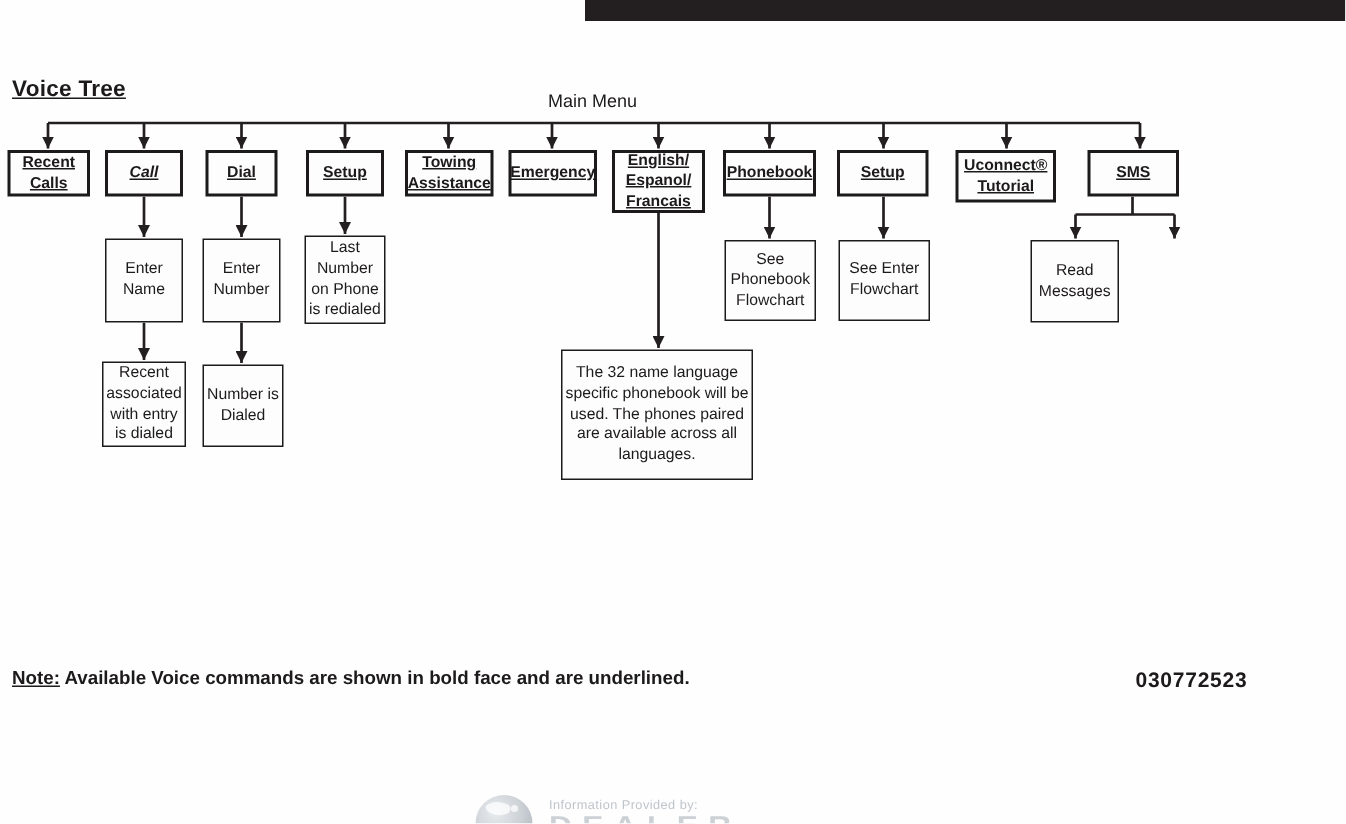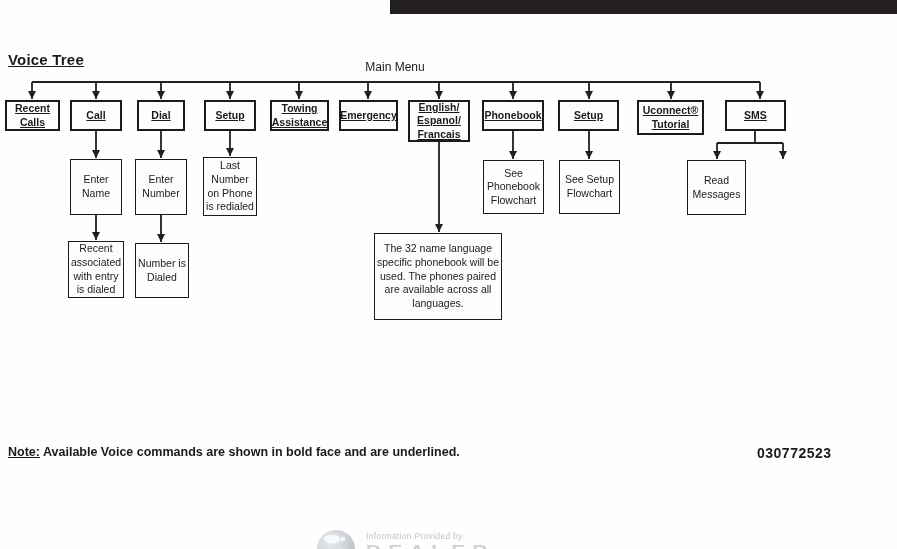--- a/index.html
+++ b/index.html
@@ -89,36 +89,36 @@
       <path d="M513,131 V159" marker-end="url(#ah)"></path>
       <path d="M589,131 V159" marker-end="url(#ah)"></path>
       <path d="M755,131 V143"></path>
       <path d="M717,143 H783"></path>
       <path d="M717,143 V159" marker-end="url(#ah)"></path>
       <path d="M783,143 V159" marker-end="url(#ah)"></path>
     </g>
   </svg>
 
   <div class="node" style="left:5px;   top:100px; width:55px; height:31px;">Recent Calls</div>
-  <div class="node" style="left:70px;  top:100px; width:52px; height:31px;">Call</div>
+  <div class="node" style="left:70px;  top:100px; width:52px; height:31px;font-style:italic;">Call</div>
   <div class="node" style="left:137px; top:100px; width:48px; height:31px;">Dial</div>
   <div class="node" style="left:204px; top:100px; width:52px; height:31px;">Setup</div>
   <div class="node" style="left:270px; top:100px; width:59px; height:31px;">Towing Assistance</div>
   <div class="node" style="left:339px; top:100px; width:59px; height:31px;">Emergency</div>
   <div class="node" style="left:408px; top:100px; width:62px; height:42px;">English/ Espanol/ Francais</div>
   <div class="node" style="left:482px; top:100px; width:62px; height:31px;">Phonebook</div>
   <div class="node" style="left:558px; top:100px; width:61px; height:31px;">Setup</div>
   <div class="node" style="left:637px; top:100px; width:67px; height:35px;">Uconnect® Tutorial</div>
   <div class="node" style="left:725px; top:100px; width:61px; height:31px;">SMS</div>
 
   <div class="leaf" style="left:70px;  top:159px; width:52px; height:56px;">Enter Name</div>
   <div class="leaf" style="left:135px; top:159px; width:52px; height:56px;">Enter Number</div>
   <div class="leaf" style="left:203px; top:157px; width:54px; height:59px;">Last Number on Phone is redialed</div>
   <div class="leaf" style="left:483px; top:160px; width:61px; height:54px;">See Phonebook Flowchart</div>
-  <div class="leaf" style="left:559px; top:160px; width:61px; height:54px;">See Setup Flowchart</div>
+  <div class="leaf" style="left:559px; top:160px; width:61px; height:54px;">See Enter Flowchart</div>
   <div class="leaf" style="left:687px; top:160px; width:59px; height:55px;">Read Messages</div>
 
   <div class="leaf" style="left:68px;  top:241px; width:56px; height:57px;">Recent associated with entry is dialed</div>
   <div class="leaf" style="left:135px; top:243px; width:54px; height:55px;">Number is Dialed</div>
   <div class="leaf" style="left:374px; top:233px; width:128px; height:87px;">The 32 name language specific phonebook will be used. The phones paired are available across all languages.</div>
 
   <div class="note-row">
     <span class="note-label">Note:</span><span> Available Voice commands are shown in bold face and are underlined.</span>
   </div>
   <div class="doc-number">030772523</div>

